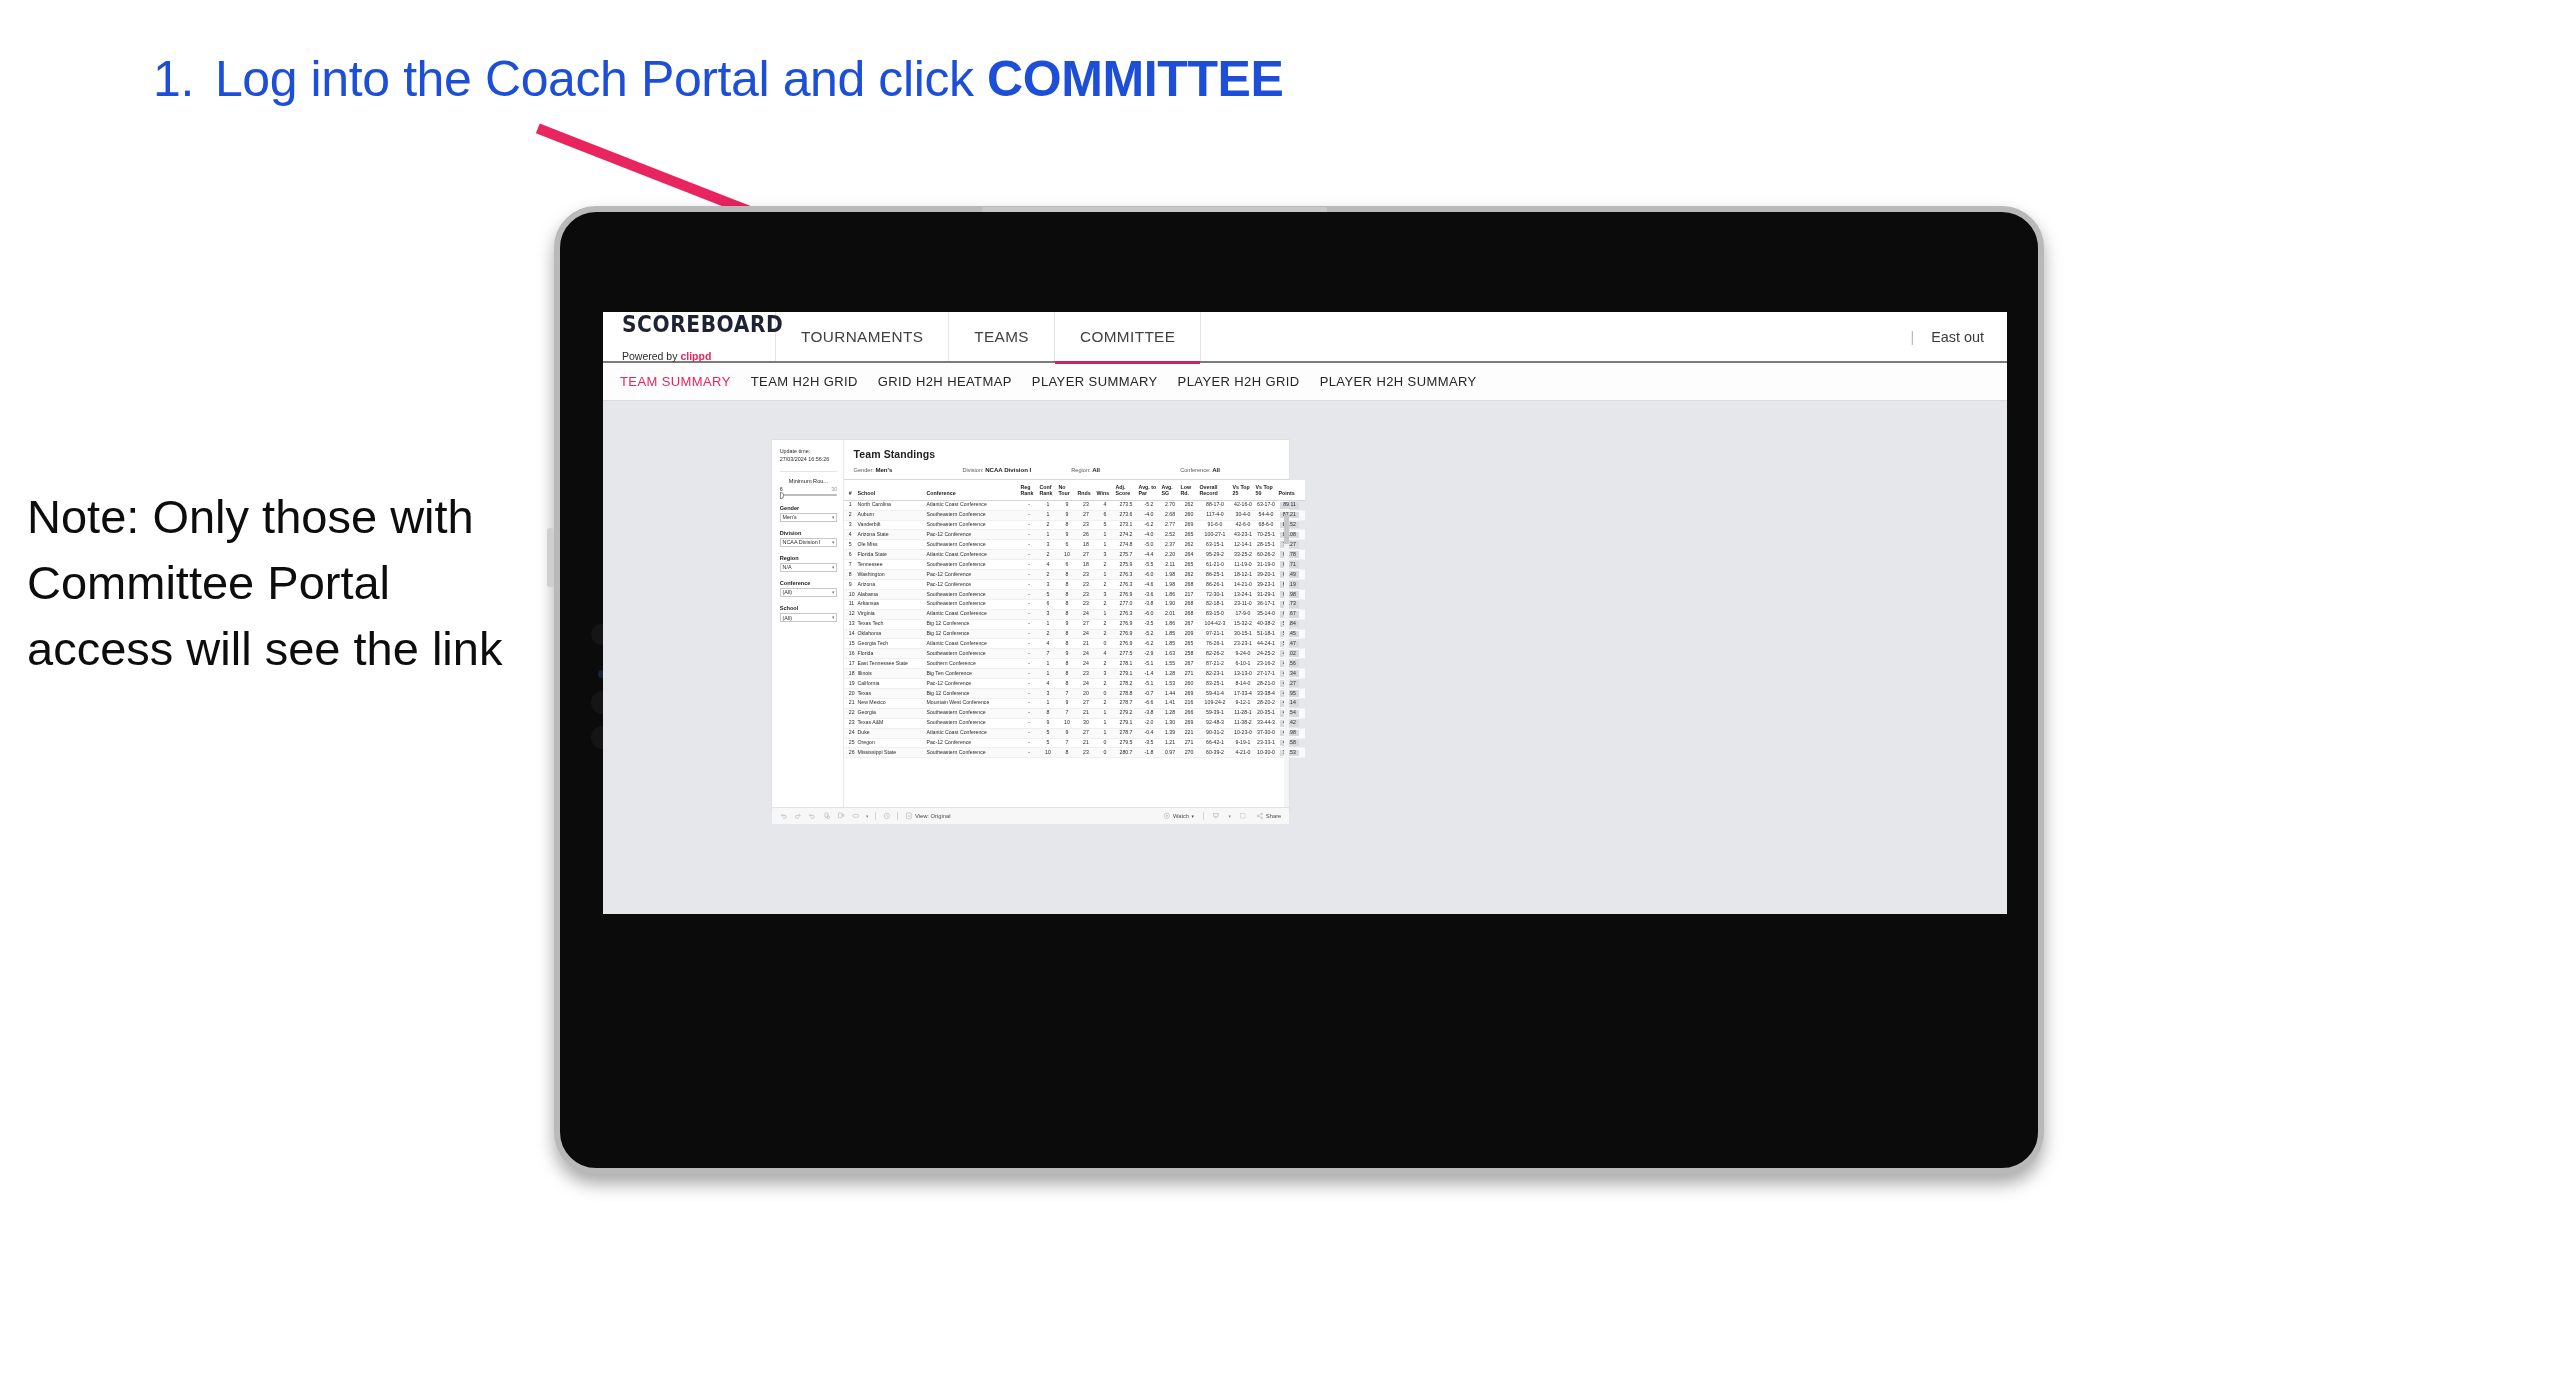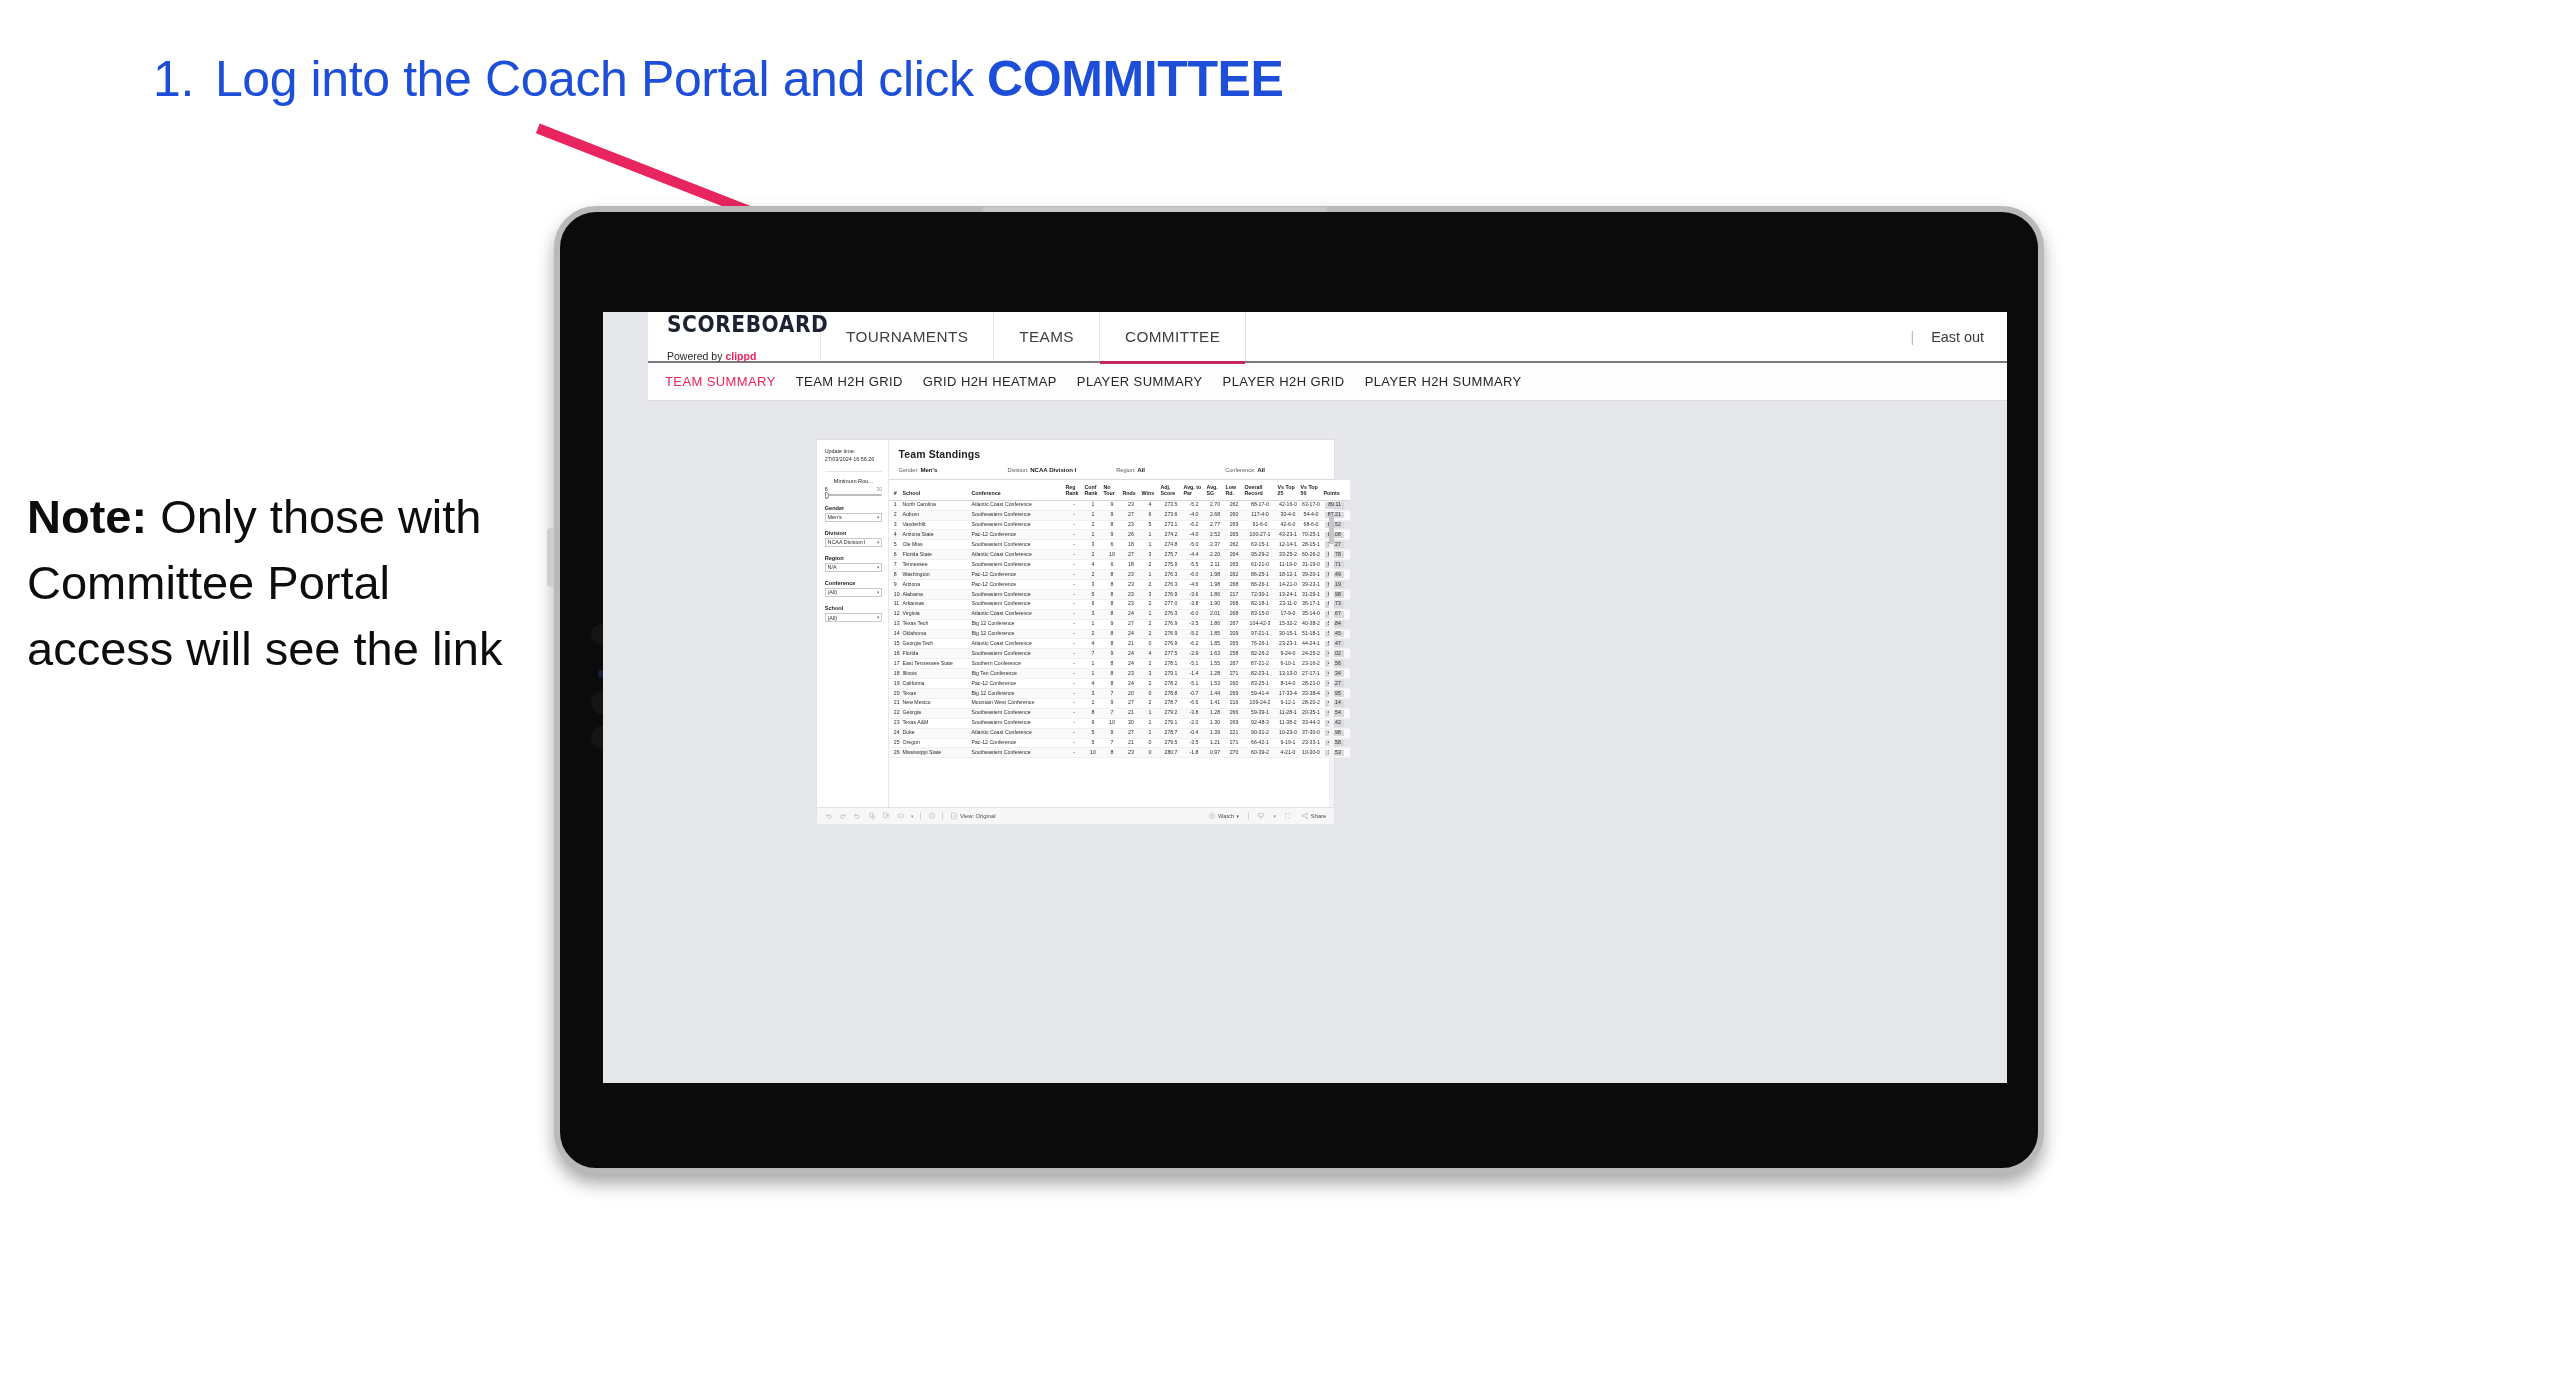--- a/index.html
+++ b/index.html
@@ -18,21 +18,21 @@
     white-space:nowrap;
   }
   .slide-step .num { margin-right:21px; }
   .slide-step b { font-weight:700; }
 
   .slide-note {
     position:absolute; left:27px; top:484px;
     width:499px;
     font-size:47px; line-height:1.40; color:#0d0d0d;
   }
-  .slide-note b { font-weight:700; }
+  .slide-note b { font-weight:400; }
 
   
   .arrow-svg { position:absolute; left:518px; top:115px; width:537px; height:220px; }
 
   
   .tablet {
     position:absolute; left:554px; top:206px;
     width:1490px; height:968px;
     background:#0b0b0b;
     border-radius:42px;
@@ -50,24 +50,23 @@
   .cam3 { position:absolute; left:31px; top:479px; width:23px; height:23px;
          background:#151515; border-radius:50%; }
   .cam4 { position:absolute; left:31px; top:514px; width:23px; height:23px;
          background:#151515; border-radius:50%; }
   .topnotch { position:absolute; left:422px; top:-4.8px; width:345px; height:4.8px;
               background:#c9c9c9; border-radius:1.9px; opacity:.85; }
 
   
   .screen {
     position:absolute; left:43px; top:100px;
-    width:1404px; height:771px;
+    width:1404px; height:602px;
     background:#e6e7ea;
     overflow:hidden;
-    padding-left:45px;
   }
 
   
   .app-header {
     height:51px; background:#ffffff; display:flex; align-items:stretch;
     border-bottom:2.9px solid #7b7b7b;
     position:relative;
   }
   .brand {
     width:173px; display:flex; flex-direction:column; justify-content:center;

